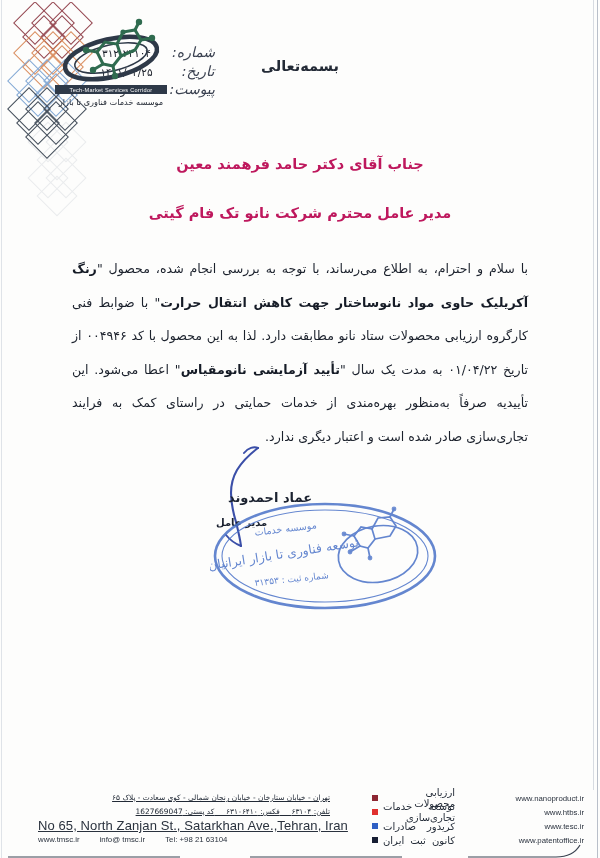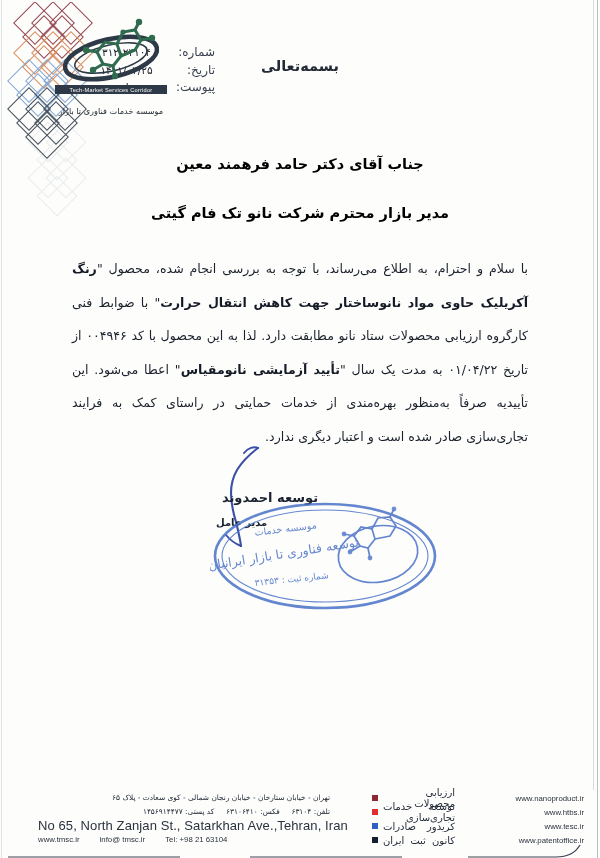--- a/index.html
+++ b/index.html
@@ -67,25 +67,26 @@
     color: #2a2f3a;
   }
   .meta-row {
     display: flex;
     justify-content: flex-start;
     align-items: baseline;
     gap: 8px;
   }
   .meta-label {
     width: 34px;
-    text-align: right;
-    font-size: 12px;
+    text-align: center;
+    font-size: 14px;
     color: #3a4150;
     letter-spacing: .3px;
     flex: none;
+    font-style: italic;
   }
   .meta-value {
     flex: 1;
     text-align: center;
     font-size: 10.5px;
     letter-spacing: .5px;
     color: #171c26;
   }
 
   
@@ -117,34 +118,34 @@
     background: #2e3948;
     color: #ffffff;
     font-size: 5.6px;
     letter-spacing: .25px;
     padding: 1.5px 4px 1.5px;
     width: 104px;
     font-family: "Liberation Sans", sans-serif;
   }
   .logo-fa {
     display: block;
-    margin-top: 12px;
+    margin-top: 3px;
     font-size: 8.2px;
     color: #1d242f;
     letter-spacing: .2px;
   }
 
   
   .addressee {
     position: absolute;
     right: 72px;
     width: 456px;
     text-align: center;
     font-weight: bold;
-    color: #000000;
+    color: #be185d;
   }
   .addressee.l1 { top: 156px; font-size: 14.5px; }
   .addressee.l2 { top: 205px; font-size: 14.5px; }
 
   
   .body-text {
     position: absolute;
     top: 252px;
     right: 72px;
     width: 456px;
@@ -207,20 +208,21 @@
     left: 38px;
     width: 292px;
     direction: rtl;
     color: #222a36;
   }
   .fl-line {
     font-size: 7.4px;
     line-height: 14px;
     letter-spacing: .1px;
     white-space: nowrap;
+    text-decoration: underline;
   }
   .fl-line.lat {
     direction: ltr;
     text-align: left;
     font-family: "Liberation Sans", sans-serif;
     font-size: 13px;
     color: #2a323e;
   }
   .fl-contact {
     direction: ltr;
@@ -360,31 +362,31 @@
         <circle cx="99" cy="20" r="3.2"></circle>
         <circle cx="62" cy="58" r="3.2"></circle>
         <circle cx="70" cy="14" r="2.6"></circle>
       </g>
     </svg>
     <span class="logo-en">Tech-Market Services Corridor</span>
     <span class="logo-fa">موسسه خدمات فناوری تا بازار</span>
   </div>
 
   <div class="addressee l1">جناب آقای دکتر حامد فرهمند معین</div>
-  <div class="addressee l2">مدیر بازار محترم شرکت نانو تک فام گیتی</div>
+  <div class="addressee l2">مدیر عامل محترم شرکت نانو تک فام گیتی</div>
 
   <div class="body-text"><span>با سلام و احترام، به اطلاع می‌رساند، با توجه به بررسی انجام شده، محصول "</span><b>رنگ آکریلیک حاوی مواد نانوساختار جهت کاهش انتقال حرارت</b><span>" با ضوابط فنی کارگروه ارزیابی محصولات ستاد نانو مطابقت دارد. لذا به این محصول با کد ۰۰۴۹۴۶ از تاریخ ۰۱/۰۴/۲۲ به مدت یک سال "</span><b>تأیید آزمایشی نانومقیاس</b><span>" اعطا می‌شود. این تأییدیه صرفاً به‌منظور بهره‌مندی از خدمات حمایتی در راستای کمک به فرایند تجاری‌سازی صادر شده است و اعتبار دیگری ندارد.</span></div>
 
   <svg class="pen-stroke" viewBox="0 0 120 110">
     <path d="M58 8 C50 14 42 22 37 30 C33 37 31 45 31 53 C31 62 33 72 36 82 C38 90 40 98 41 106" fill="none" stroke="#3b4fa8" stroke-width="2.1" stroke-linecap="round"></path>
     <path d="M58 8 C54 6 48 8 44 13" fill="none" stroke="#3b4fa8" stroke-width="2" stroke-linecap="round"></path>
     <path d="M41 106 C36 104 30 100 26 95" fill="none" stroke="#3b4fa8" stroke-width="1.9" stroke-linecap="round"></path>
   </svg>
 
-  <div class="sig-name">توسعه احمدوند</div>
+  <div class="sig-name">عماد احمدوند</div>
   <div class="sig-title">مدیر عامل</div>
 
   <svg class="stamp" viewBox="0 0 230 120">
     <g opacity=".85">
       <ellipse cx="115" cy="60" rx="110" ry="52" fill="none" stroke="#4a72c8" stroke-width="2.6"></ellipse>
       <ellipse cx="115" cy="60" rx="103" ry="46" fill="none" stroke="#4a72c8" stroke-width="1.1"></ellipse>
       <g stroke="#4a72c8" stroke-width="1.7" fill="none" stroke-linecap="round">
         <ellipse cx="168" cy="58" rx="40" ry="28" transform="rotate(-10 168 58)"></ellipse>
         <path d="M150 50 L144 40 L151 31 L162 33 L165 43 L158 52 Z"></path>
         <path d="M162 33 L168 22 L180 21 L186 30 L180 40 L165 43"></path>
@@ -414,21 +416,21 @@
   <div class="footer-left">
     <div class="fl-line">تهران - خیابان ستارخان - خیابان رنجان شمالی - کوی سعادت - پلاک ۶۵</div>
     <div class="fl-line">
       <span>تلفن:</span>
       <span>۶۳۱۰۴</span>
       &nbsp;&nbsp;&nbsp;
       <span>فکس:</span>
       <span>۶۳۱۰۶۴۱۰</span>
       &nbsp;&nbsp;&nbsp;
       <span>کد پستی:</span>
-      <span>۱۴۵۶۹۱۴۴۷۷</span>
+      <span>1627669047</span>
     </div>
     <div class="fl-line lat">No 65, North Zanjan St., Satarkhan Ave.,Tehran, Iran</div>
     <div class="fl-contact">
       <span>www.tmsc.ir</span>
       <span>info@ tmsc.ir</span>
       <span>Tel: +98 21 63104</span>
     </div>
   </div>
 
   <div class="footer-right">

